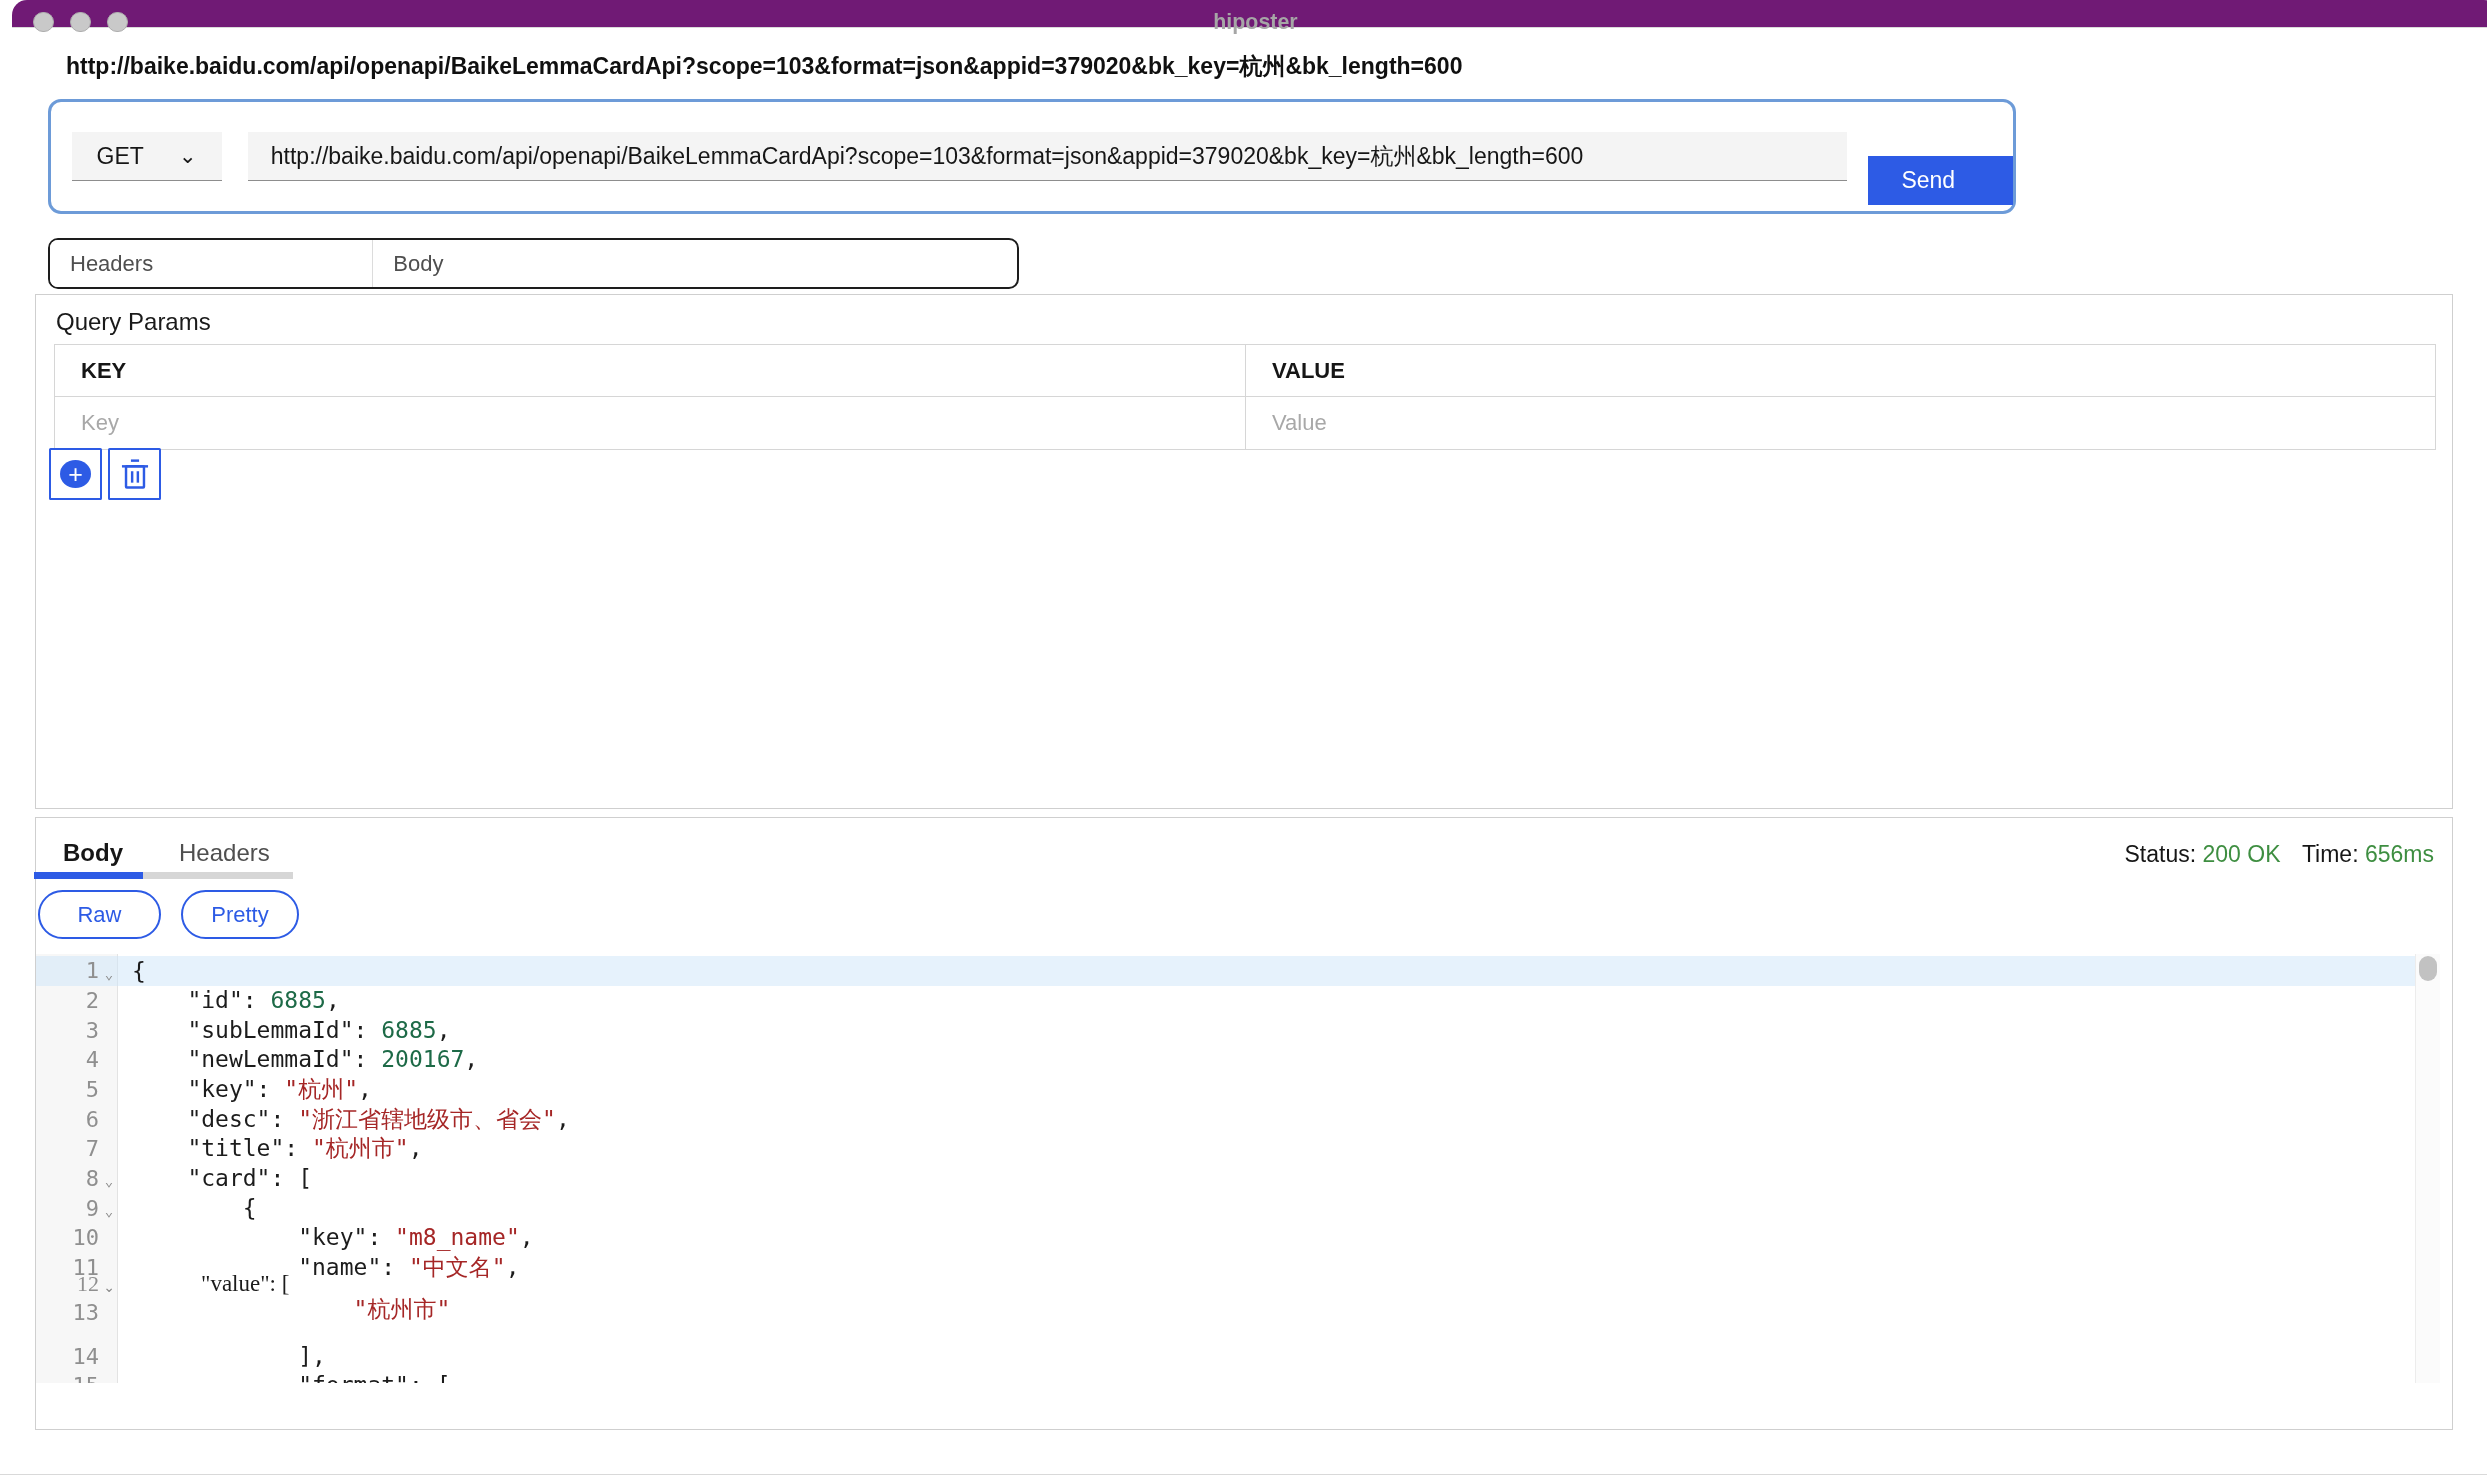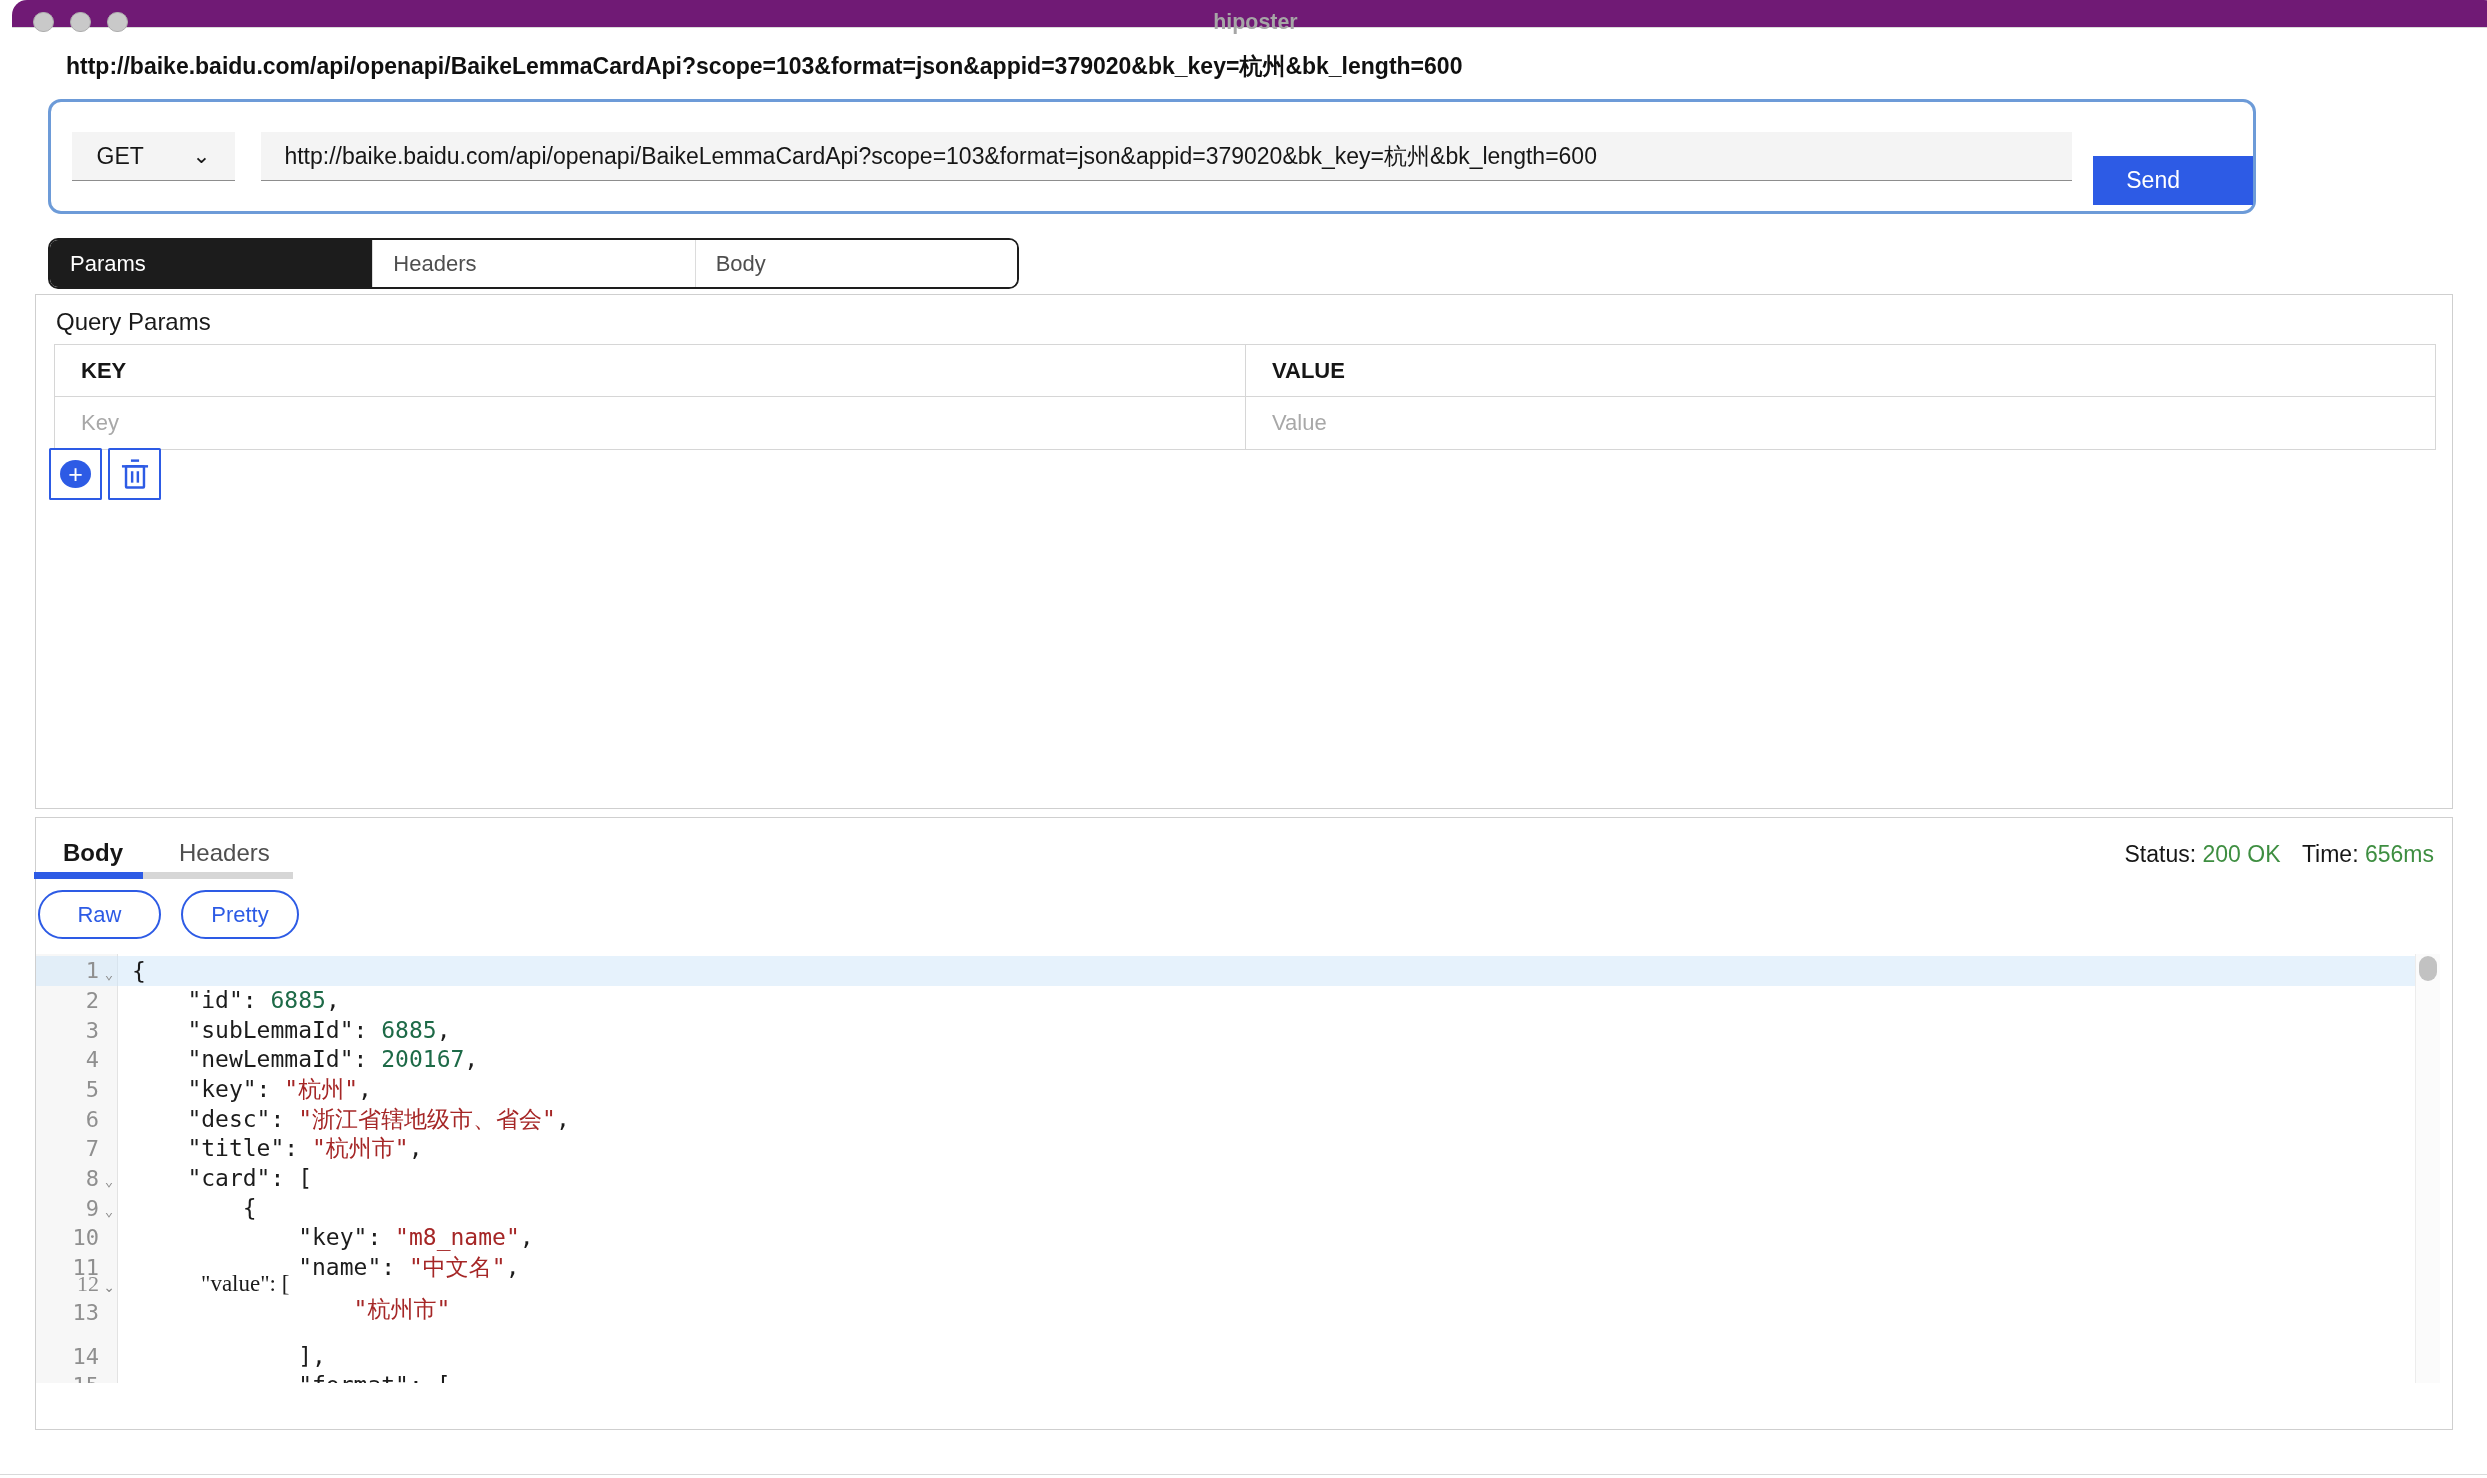--- a/index.html
+++ b/index.html
@@ -11,21 +11,21 @@
               border-bottom:1.6px solid #d9d9d9; border-radius:15px 15px 0 0;margin-left:12px; }
   .lights { position:absolute; left:21.4px; top:11.5px; display:flex; gap:16.4px; }
   .light { width:20.6px; height:20.6px; border-radius:50%; background:#c9c9c9; border:1.2px solid #aeaeae; }
   .win-title { position:absolute; left:0; right:0; top:10px; text-align:center; color:#a6a6a6;
                font-size:21.4px; font-weight:bold; }
 
   
   .url-heading { position:absolute; left:66px; top:51px; font-size:23px; font-weight:bold; color:#101010; }
 
   
-  .req-panel { position:absolute; left:48px; top:99px; width:2208px; height:115px;
+  .req-panel { position:absolute; left:48px; top:99px; width:1968px; height:115px;
                border:3.3px solid #6d9bd8; border-radius:13px; background:#fff;
                display:flex; align-items:center; }
   .method-select { position:relative; margin-left:20.6px; width:173px; height:49px; background:#f4f4f4;
                    border:none; border-bottom:1.6px solid #8d8d8d; font-size:23px; color:#161616;
                    display:flex; align-items:center; padding:0 25px; cursor:pointer; }
   .method-select .chev { margin-left:auto; font-size:21.4px; color:#161616; }
   .url-input { margin-left:26px; width:1953px; height:49px; background:#f4f4f4; border:none;
                border-bottom:1.6px solid #8d8d8d; font-size:23px; color:#161616; padding:0 23px;
                font-family:"Liberation Sans", sans-serif; outline:none; }
   .send-btn { margin-left:21.4px; width:170px; height:49px; background:#2d5be5; color:#ffffff;
@@ -121,21 +121,20 @@
   <div class="req-panel">
     <div class="method-select">
       <span>GET</span>
       <span class="chev">⌄</span>
     </div>
     <input class="url-input" type="text" value="http://baike.baidu.com/api/openapi/BaikeLemmaCardApi?scope=103&amp;format=json&amp;appid=379020&amp;bk_key=杭州&amp;bk_length=600" style="">
     <button class="send-btn">Send</button>
   </div>
 
   <div class="req-tabs">
-    <div class="req-tab active">Params</div>
     <div class="req-tab">Headers</div>
     <div class="req-tab">Body</div>
   </div>
 
   <div class="panel params-panel">
     <div class="qp-title">Query Params</div>
     <div class="qp-table">
       <div class="qp-row qp-head">
         <div class="qp-cell">KEY</div>
         <div class="qp-cell">VALUE</div>

